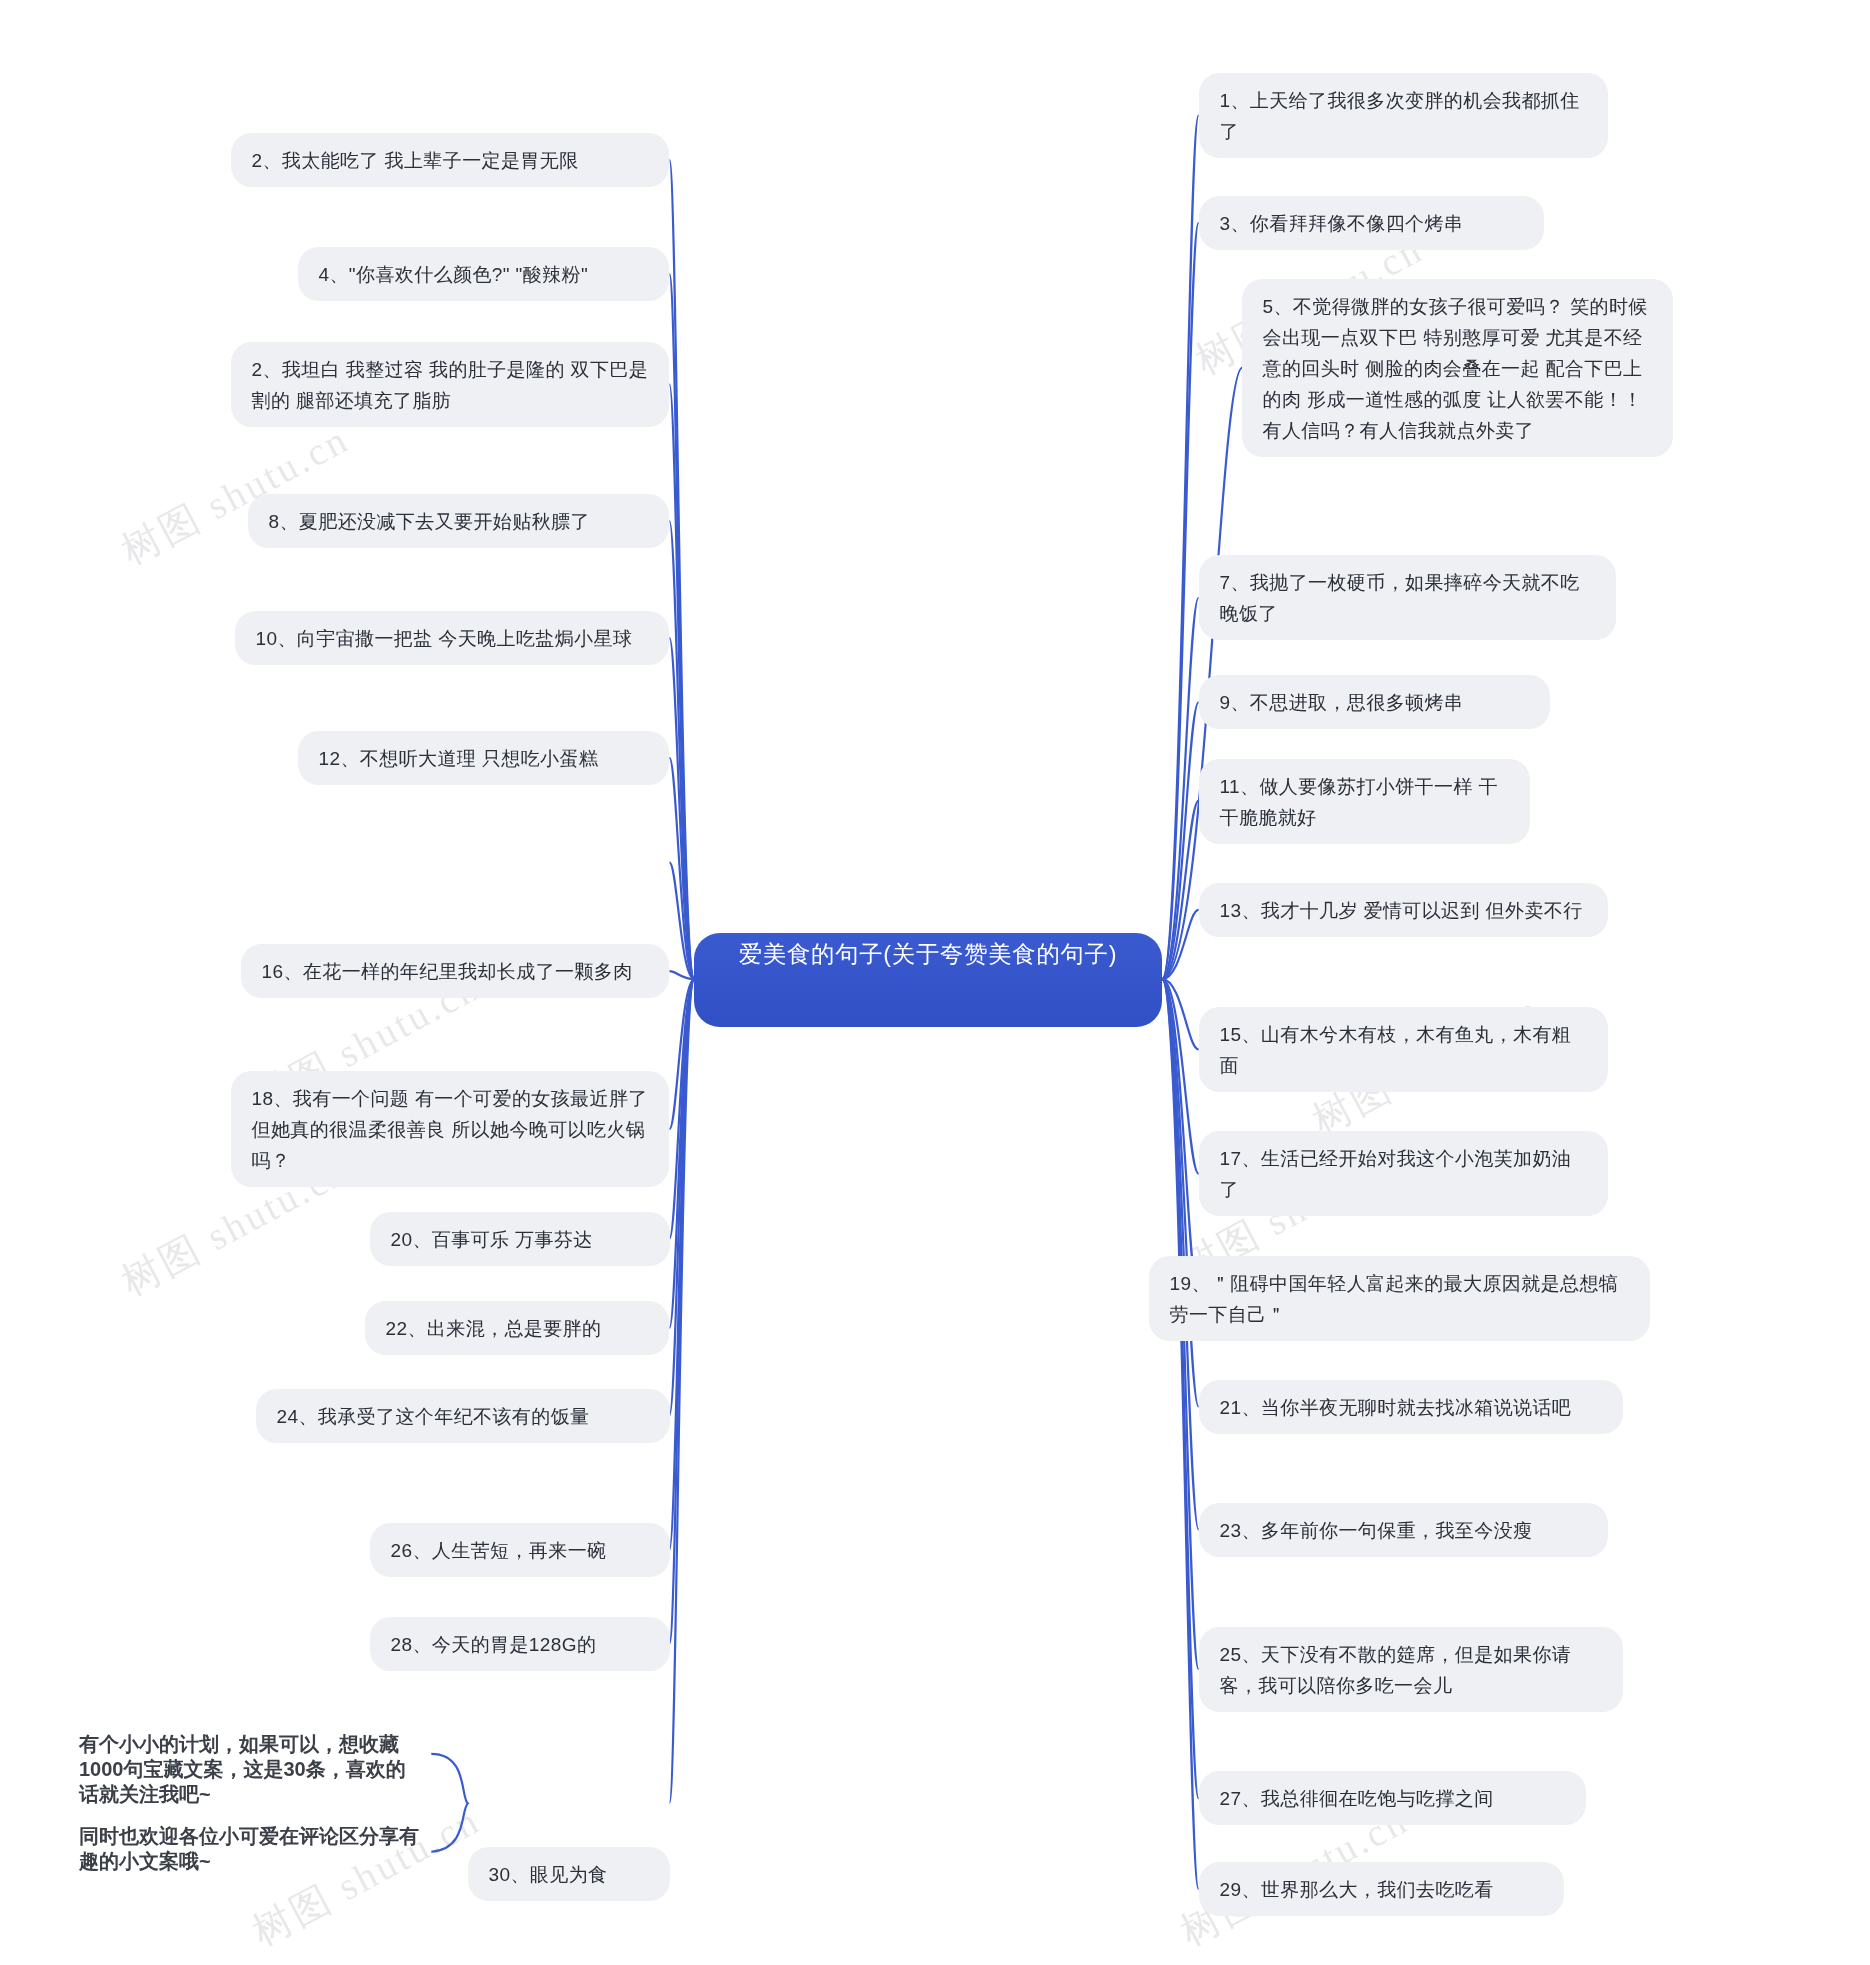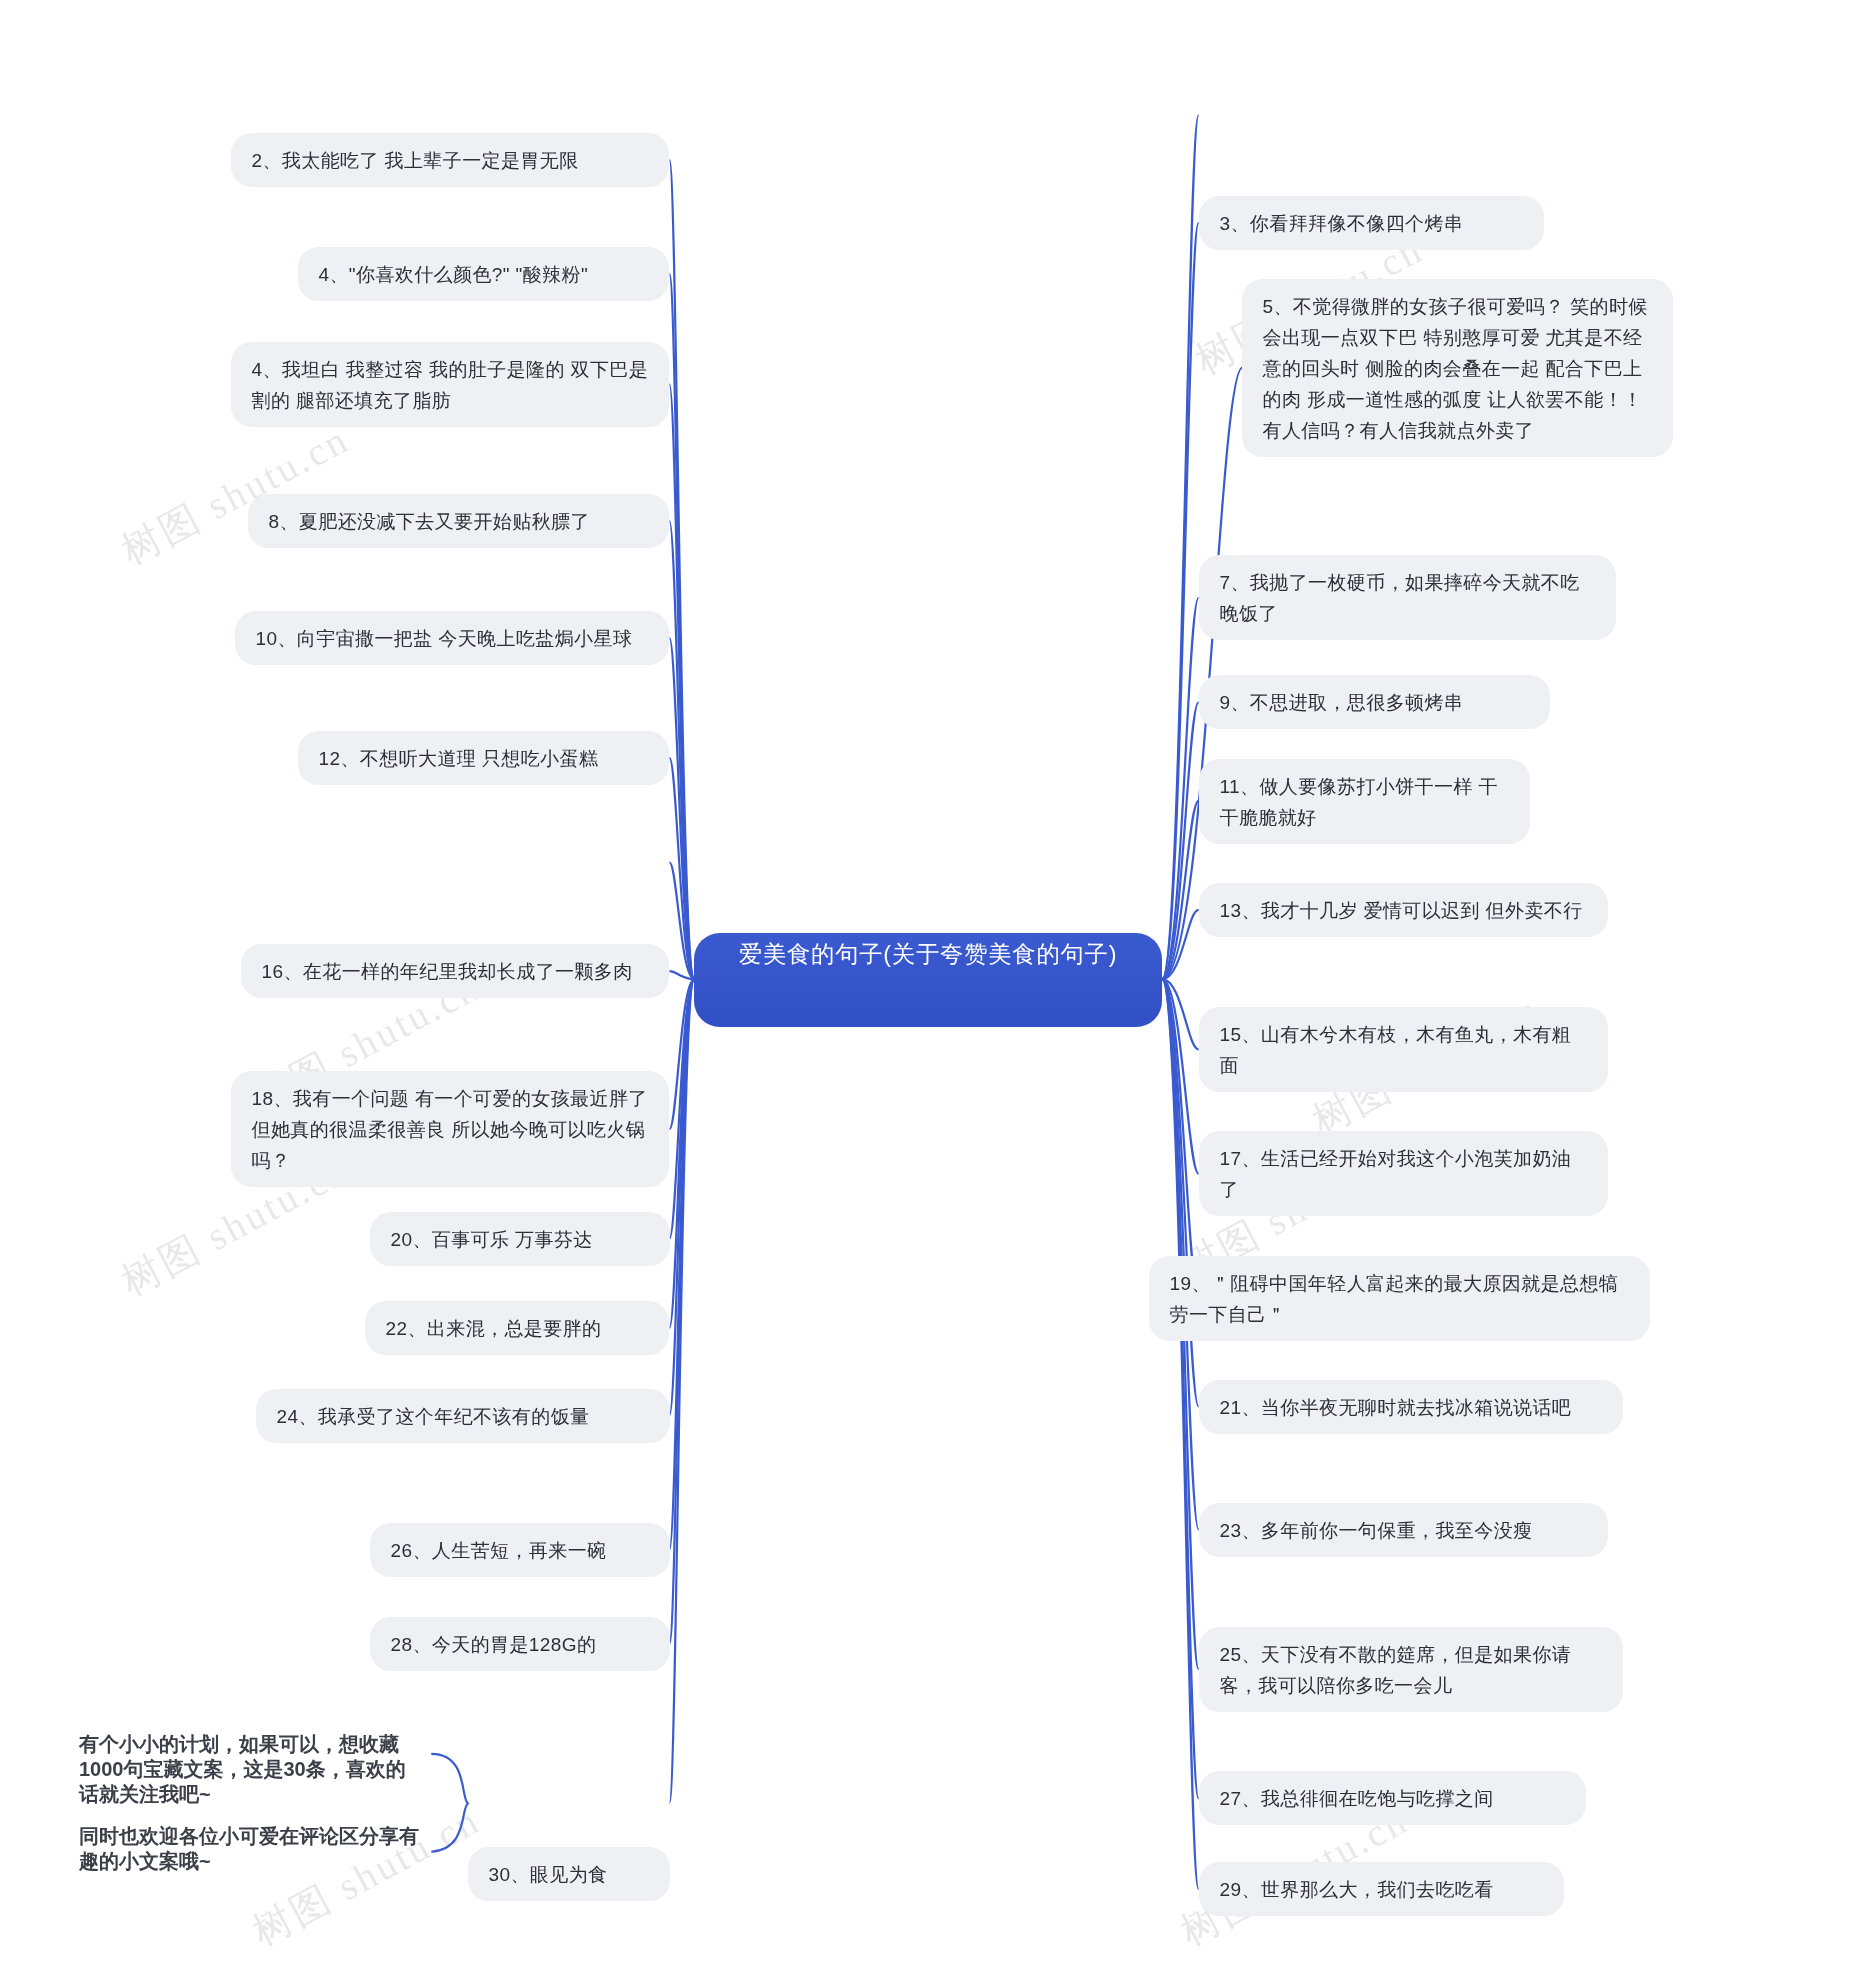--- a/index.html
+++ b/index.html
@@ -108,33 +108,34 @@
   <div class="wm" style="left:241px;top:1849px;">树图 shutu.cn</div>
   <div class="wm" style="left:1169px;top:1184px;">树图 shutu.cn</div>
   <div class="wm" style="left:1169px;top:1849px;">树图 shutu.cn</div>
   <div class="wm" style="left:1184px;top:278px;">树图 shutu.cn</div>
   <div class="wm" style="left:1301px;top:1038px;">树图 shutu.cn</div>
 
   <div class="center-node" style="left:694px;top:933px;width:468px;height:94px;">爱美食的句子(关于夸赞美食的句子)</div>
 
   <div class="node left" style="left:231px;top:133px;width:438px;">2、我太能吃了 我上辈子一定是胃无限</div>
   <div class="node left" style="left:298px;top:247px;width:371px;">4、"你喜欢什么颜色?" "酸辣粉"</div>
-  <div class="node left" style="left:231px;top:342px;width:438px;">4、我坦白 我整过容 我的肚子是隆的 双下巴是割的 腿部还填充了脂肪</div>
+  <div class="node left" style="left:231px;top:342px;width:438px;">2、我坦白 我整过容 我的肚子是隆的 双下巴是割的 腿部还填充了脂肪</div>
   <div class="node left" style="left:248px;top:494px;width:421px;">8、夏肥还没减下去又要开始贴秋膘了</div>
   <div class="node left" style="left:235px;top:611px;width:434px;">10、向宇宙撒一把盐 今天晚上吃盐焗小星球</div>
   <div class="node left" style="left:298px;top:731px;width:371px;">12、不想听大道理 只想吃小蛋糕</div>
   <div class="node left" style="left:241px;top:944px;width:428px;">16、在花一样的年纪里我却长成了一颗多肉</div>
   <div class="node left" style="left:231px;top:1071px;width:438px;">18、我有一个问题 有一个可爱的女孩最近胖了 但她真的很温柔很善良 所以她今晚可以吃火锅吗？</div>
   <div class="node left" style="left:370px;top:1212px;width:300px;">20、百事可乐 万事芬达</div>
   <div class="node left" style="left:365px;top:1301px;width:304px;">22、出来混，总是要胖的</div>
   <div class="node left" style="left:256px;top:1389px;width:414px;">24、我承受了这个年纪不该有的饭量</div>
   <div class="node left" style="left:370px;top:1523px;width:300px;">26、人生苦短，再来一碗</div>
   <div class="node left" style="left:370px;top:1617px;width:300px;">28、今天的胃是128G的</div>
   <div class="node left" style="left:468px;top:1847px;width:202px;">30、眼见为食</div>
 
+  <div class="node right" style="left:1199px;top:73px;width:409px;">1、上天给了我很多次变胖的机会我都抓住了</div>
   <div class="node right" style="left:1199px;top:196px;width:345px;">3、你看拜拜像不像四个烤串</div>
   <div class="node right" style="left:1242px;top:279px;width:431px;">5、不觉得微胖的女孩子很可爱吗？ 笑的时候会出现一点双下巴 特别憨厚可爱 尤其是不经意的回头时 侧脸的肉会叠在一起 配合下巴上的肉 形成一道性感的弧度 让人欲罢不能！！ 有人信吗？有人信我就点外卖了</div>
   <div class="node right" style="left:1199px;top:555px;width:417px;">7、我抛了一枚硬币，如果摔碎今天就不吃晚饭了</div>
   <div class="node right" style="left:1199px;top:675px;width:351px;">9、不思进取，思很多顿烤串</div>
   <div class="node right" style="left:1199px;top:759px;width:331px;">11、做人要像苏打小饼干一样 干干脆脆就好</div>
   <div class="node right" style="left:1199px;top:883px;width:409px;">13、我才十几岁 爱情可以迟到 但外卖不行</div>
   <div class="node right" style="left:1199px;top:1007px;width:409px;">15、山有木兮木有枝，木有鱼丸，木有粗面</div>
   <div class="node right" style="left:1199px;top:1131px;width:409px;">17、生活已经开始对我这个小泡芙加奶油了</div>
   <div class="node right" style="left:1149px;top:1256px;width:501px;">19、＂阻碍中国年轻人富起来的最大原因就是总想犒劳一下自己＂</div>
   <div class="node right" style="left:1199px;top:1380px;width:424px;">21、当你半夜无聊时就去找冰箱说说话吧</div>

